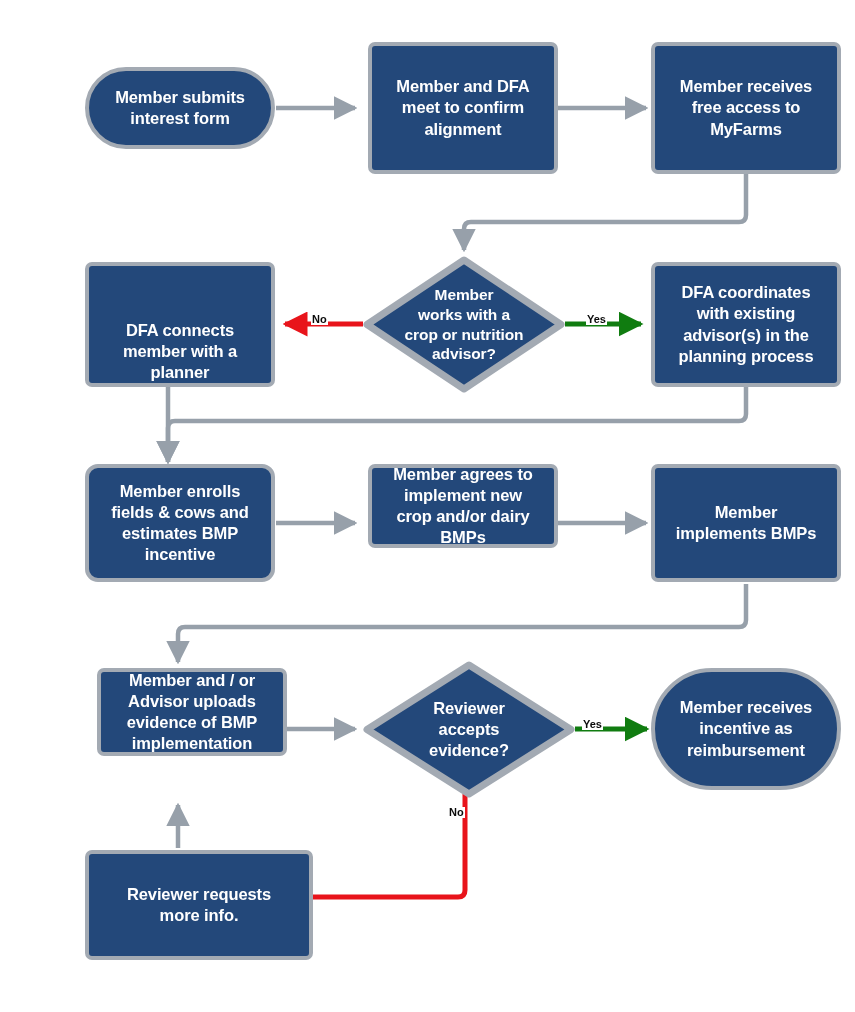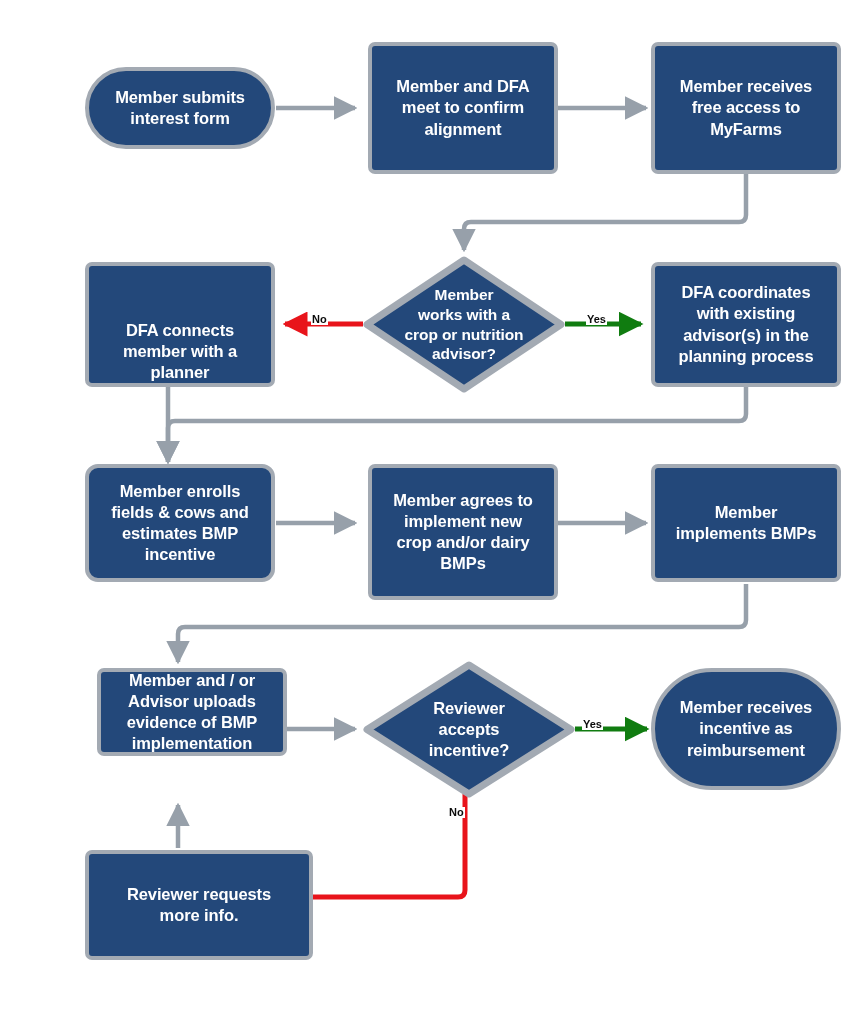--- a/index.html
+++ b/index.html
@@ -177,21 +177,21 @@
 planning process</span>
   </div>
 
   <div class="node process" style="left:52px; top:464px; width:190px; height:118px;border-radius:13px;">
     <span class="label">Member enrolls
 fields &amp; cows and
 estimates BMP
 incentive</span>
   </div>
 
-  <div class="node process" style="left:335px; top:464px; width:190px; height:136px;">
+  <div class="node process" style="left:335px; top:464px; width:190px; height:84px;">
     <span class="label">Member agrees to
 implement new
 crop and/or dairy
 BMPs</span>
   </div>
 
   <div class="node process" style="left:618px; top:464px; width:190px; height:118px;">
     <span class="label">Member
 implements BMPs</span>
   </div>
@@ -202,21 +202,21 @@
 evidence of BMP
 implementation</span>
   </div>
 
   <div class="node decision" style="left:330px; top:661px; width:212px; height:137px;">
     <svg class="decision-shape" viewBox="0 0 212 137" preserveAspectRatio="none">
       <polygon points="106,4 208,68.5 106,133 4,68.5" fill="#23487A" stroke="#A3AAB3" stroke-width="7" stroke-linejoin="round"></polygon>
     </svg>
     <span class="label">Reviewer
 accepts
-incentive?</span>
+evidence?</span>
   </div>
 
   <div class="node terminator" style="left:618px; top:668px; width:190px; height:122px;">
     <span class="label">Member receives
 incentive as
 reimbursement</span>
   </div>
 
   <div class="node process" style="left:52px; top:850px; width:228px; height:110px;">
     <span class="label">Reviewer requests

